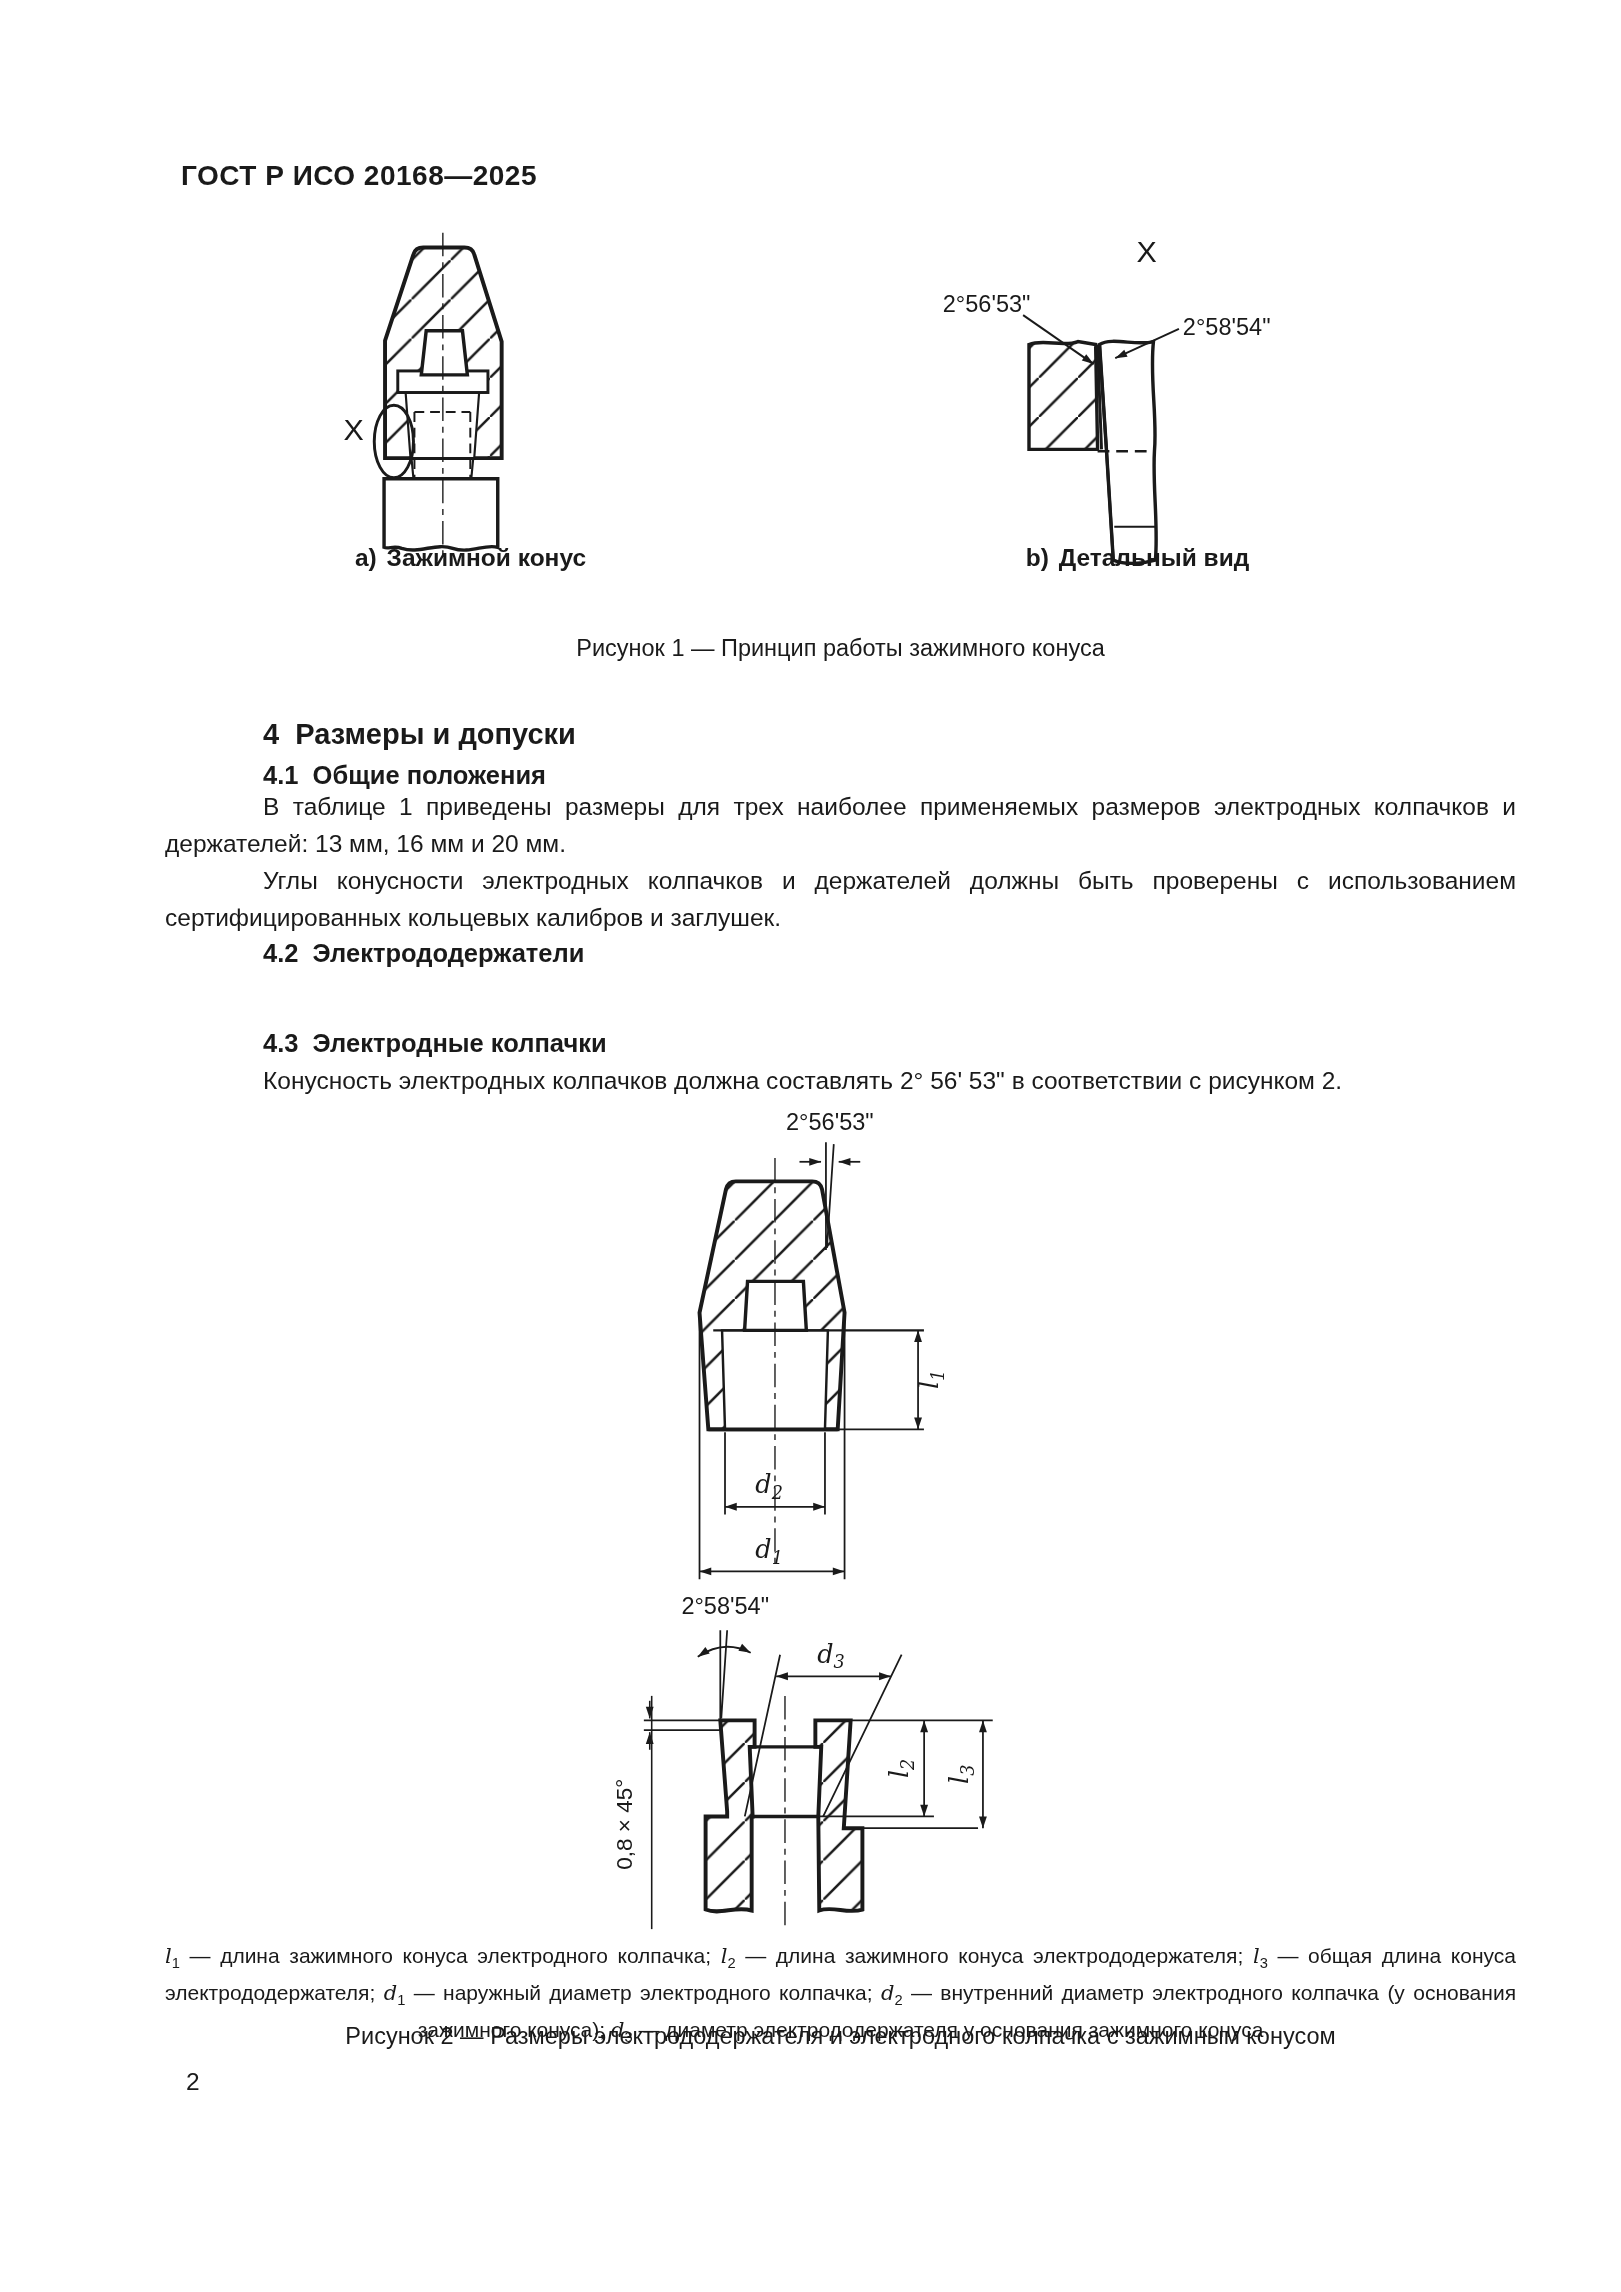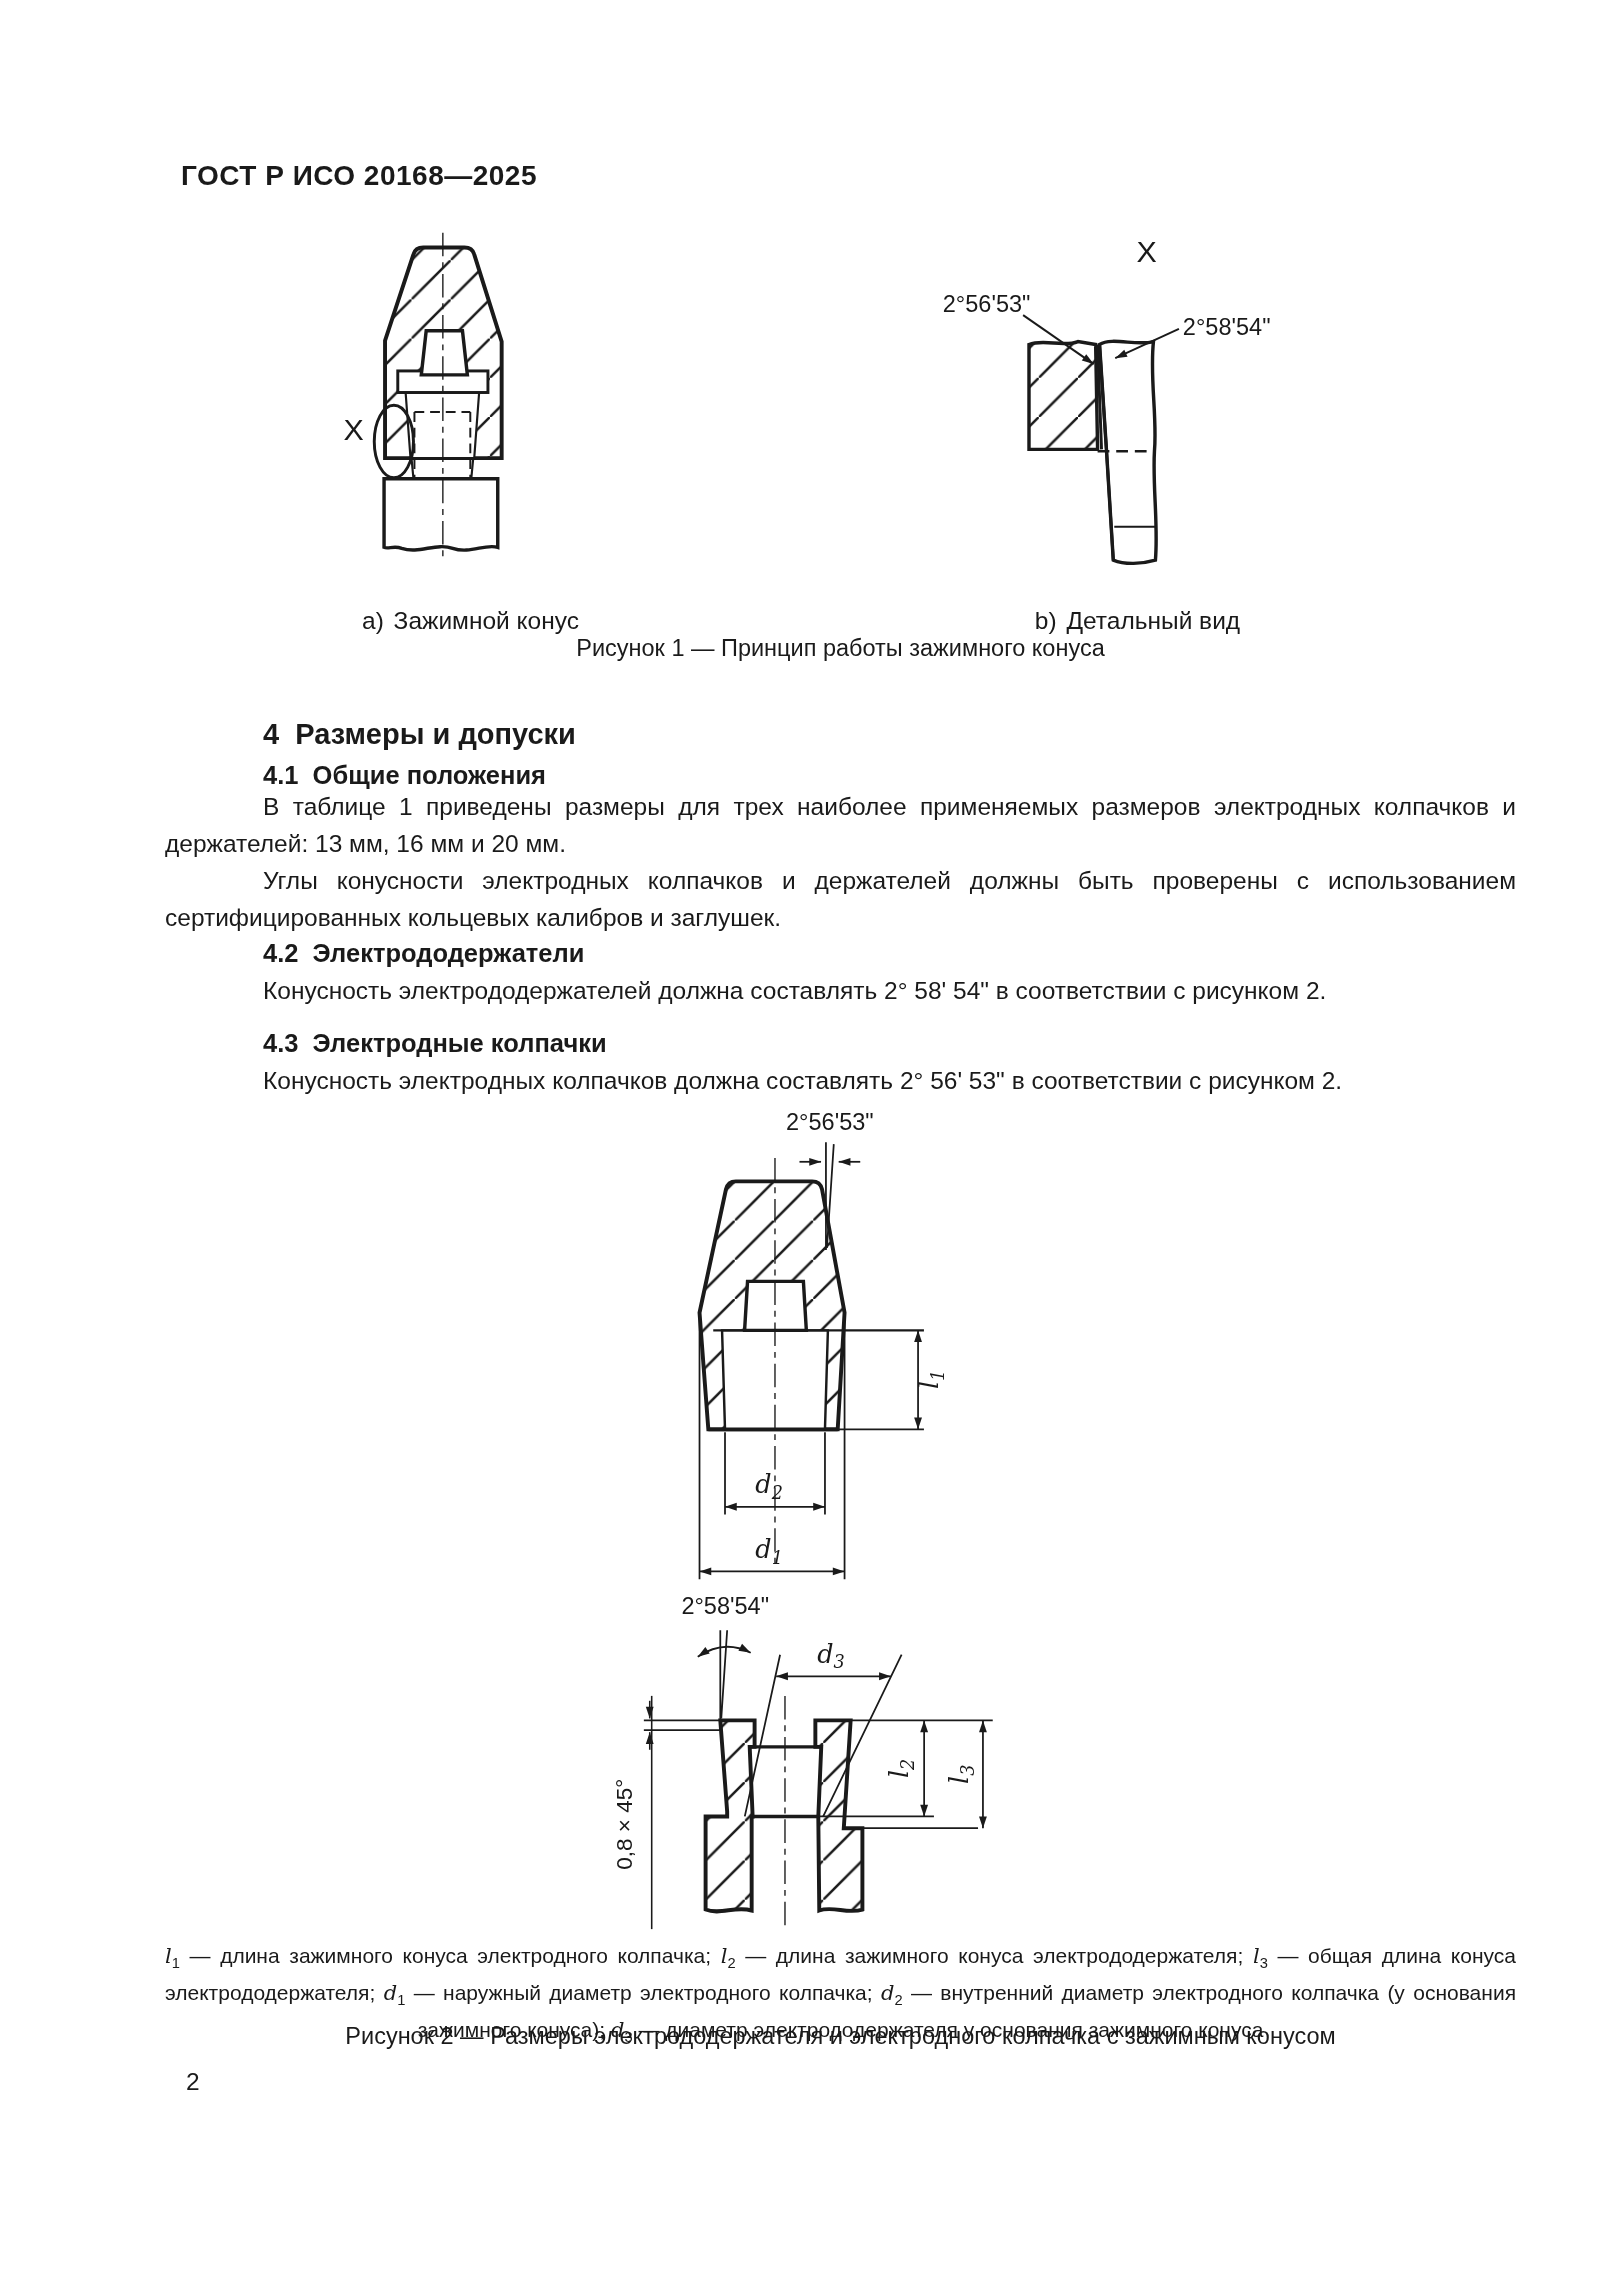--- a/index.html
+++ b/index.html
@@ -9,22 +9,22 @@
     background:#ffffff;
     font-family:"Liberation Sans",sans-serif;
     color:#1a1a1a;
     overflow:hidden;
   }
   .std-header{
     position:absolute;left:181px;top:160px;
     font-size:28px;font-weight:bold;letter-spacing:0.5px;
   }
   .panel-caption{
-    position:absolute;top:607px;width:353px;
-    font-size:24.5px;text-align:center;white-space:nowrap;
+    position:absolute;top:544px;width:353px;
+    font-size:24.5px;text-align:center;white-space:nowrap;font-weight:bold;
   }
   .panel-caption .lbl{margin-right:9.8px;}
   .fig-caption{
     position:absolute;left:165px;width:1351px;
     font-size:23.5px;text-align:center;
   }
   .h-sec{
     position:absolute;left:263px;
     font-weight:bold;margin:0;
   }
@@ -120,23 +120,20 @@
 
   <h2 class="h-sec h1-sec" style="top:718px;">4&nbsp; Размеры и допуски</h2>
   <h3 class="h-sec h2-sec" style="top:753px;">4.1&nbsp; Общие положения</h3>
 
   <div class="body-block" style="top:788px;">
     <p>В таблице 1 приведены размеры для трех наиболее применяемых размеров электродных колпачков и держателей: 13 мм, 16 мм и 20 мм.</p>
     <p>Углы конусности электродных колпачков и держателей должны быть проверены с использованием сертифицированных кольцевых калибров и заглушек.</p>
   </div>
 
   <h3 class="h-sec h2-sec" style="top:931px;">4.2&nbsp; Электрододержатели</h3>
-  <div class="body-block" style="top:972px;">
-    <p>Конусность электрододержателей должна составлять 2° 58' 54" в соответствии с рисунком 2.</p>
-  </div>
 
   <h3 class="h-sec h2-sec" style="top:1021px;">4.3&nbsp; Электродные колпачки</h3>
   <div class="body-block" style="top:1062px;">
     <p>Конусность электродных колпачков должна составлять 2° 56' 53" в соответствии с рисунком 2.</p>
   </div>
 
   <svg style="left:617px;top:1103px;" width="412" height="490" viewBox="0 0 420 500">
 
     <path d="M84,214 L111,88 Q113,80 121,80 L199,80 Q207,80 209,88 L232,214 L225,333 L93,333 Z" fill="url(#hatch)" stroke="#1a1a1a" stroke-width="4"></path>
 

